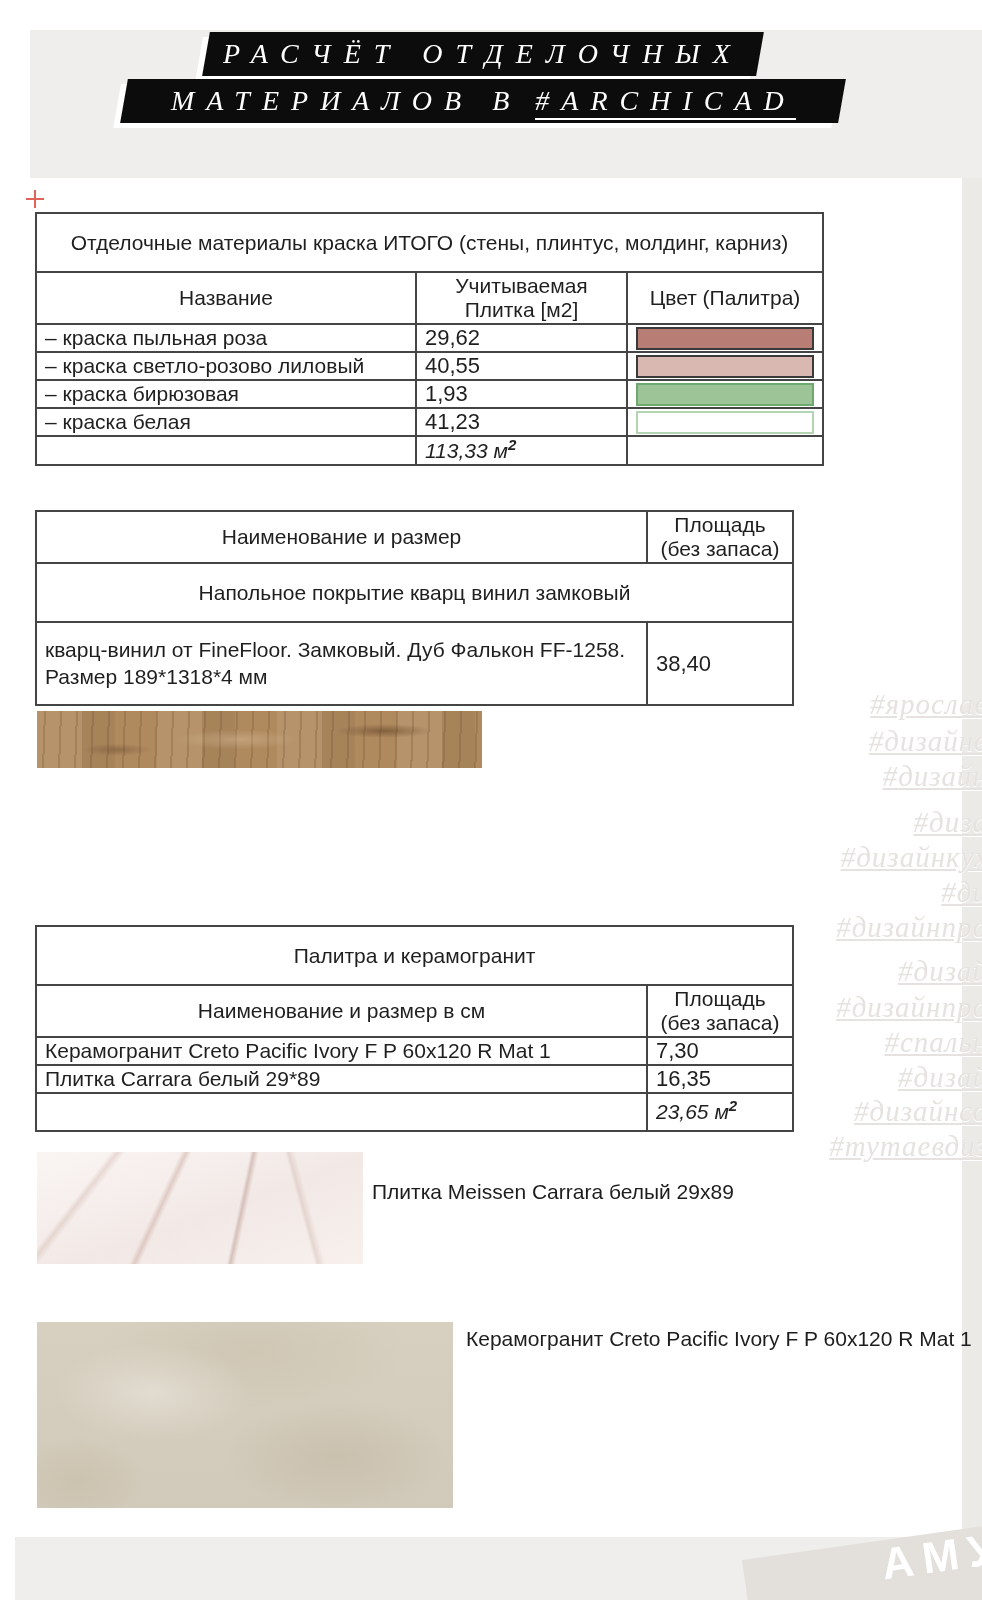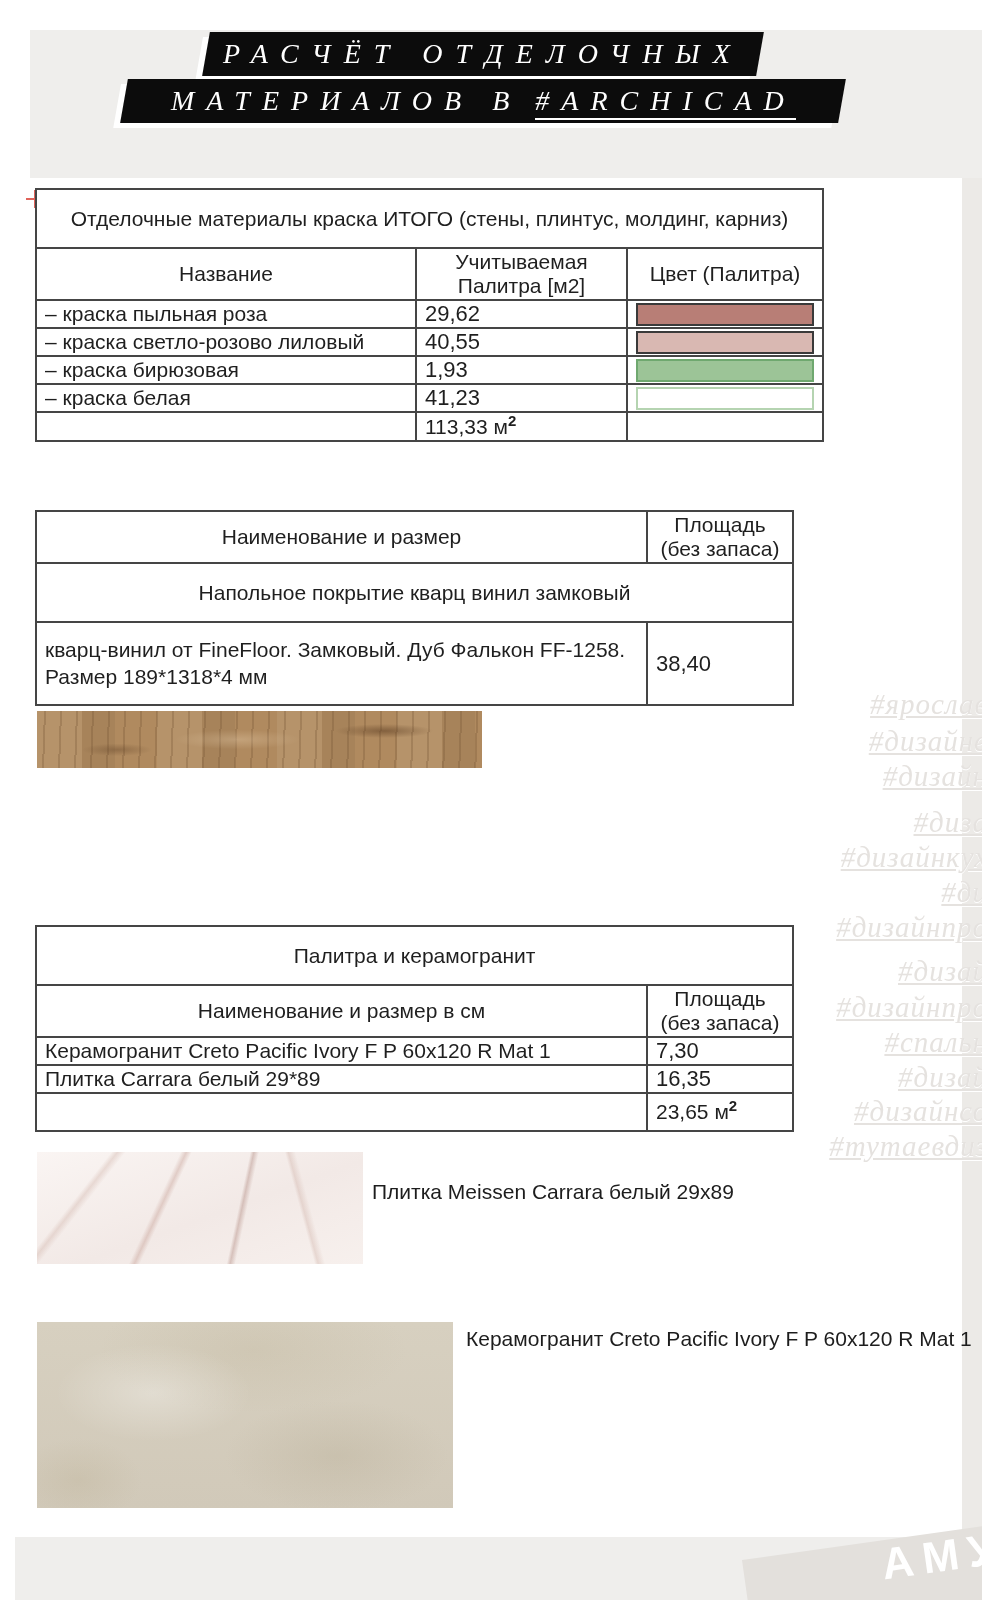--- a/index.html
+++ b/index.html
@@ -25,28 +25,28 @@
   .red-cross{position:absolute;left:35px;top:199px;width:0;height:0;}
   .red-cross:before{content:"";position:absolute;left:-9px;top:-1px;width:18px;height:2px;background:#e0635a;}
   .red-cross:after{content:"";position:absolute;left:-1px;top:-9px;width:2px;height:18px;background:#e0635a;}
 
   
   table.tbl{position:absolute;border-collapse:collapse;table-layout:fixed;background:#fff;}
   table.tbl td{border:2px solid #454545;vertical-align:middle;font-size:21px;color:#1f1f1f;
                padding:0 8px;overflow:hidden;}
   td.title-cell{height:57px;text-align:center;font-size:21px;}
   td.head-cell{height:50px;text-align:center;line-height:1.15;}
-  .t1{left:35px;top:188px;width:787px;}
+  .t1{left:35px;top:212px;width:787px;}
   .t1 td.r{height:24px;}
   .t1 td.num{font-size:22px;}
   .t2{left:35px;top:510px;width:757px;}
   .t3{left:35px;top:925px;width:757px;}
   td.swatch-cell{padding:3px 4px;}
   .swatch{height:19px;border:2px solid #3a3a3a;}
-  td.total-cell{font-size:25px;height:27px;}
+  td.total-cell{font-size:25px;height:27px;font-style:italic;}
   td.total-cell sup{font-size:15px;font-weight:bold;vertical-align:super;line-height:0;}
   .t2 td.name{height:81px;line-height:1.25;margin-left:28px;}
   .t2 td.num,.t3 td.num{font-size:22px;}
   .t3 td.r{height:26px;}
   .t3 td.total-cell{height:36px;vertical-align:middle;margin-top:30px;}
 
   
   .img{position:absolute;}
   .img-wood{left:37px;top:711px;width:445px;height:57px;
     background:
@@ -109,21 +109,21 @@
         <col style="width:380px">
         <col style="width:211px">
         <col style="width:196px">
       </colgroup>
     <tbody>
         <tr>
           <td colspan="3" class="title-cell">Отделочные материалы краска ИТОГО (стены, плинтус, молдинг, карниз)</td>
         </tr>
     <tr>
       <td class="head-cell">Название</td>
-      <td class="head-cell">Учитываемая Палитра [м2]</td>
+      <td class="head-cell">Учитываемая Плитка [м2]</td>
       <td class="head-cell">Цвет (Палитра)</td>
     </tr>
     <tr>
       <td class="r">– краска пыльная роза</td>
       <td class="r num">29,62</td>
       <td class="r swatch-cell">
             <div class="swatch" style="background-color: rgb(184, 126, 118); border-color: rgb(58, 58, 58);"></div>
           </td>
     </tr>
     <tr>

